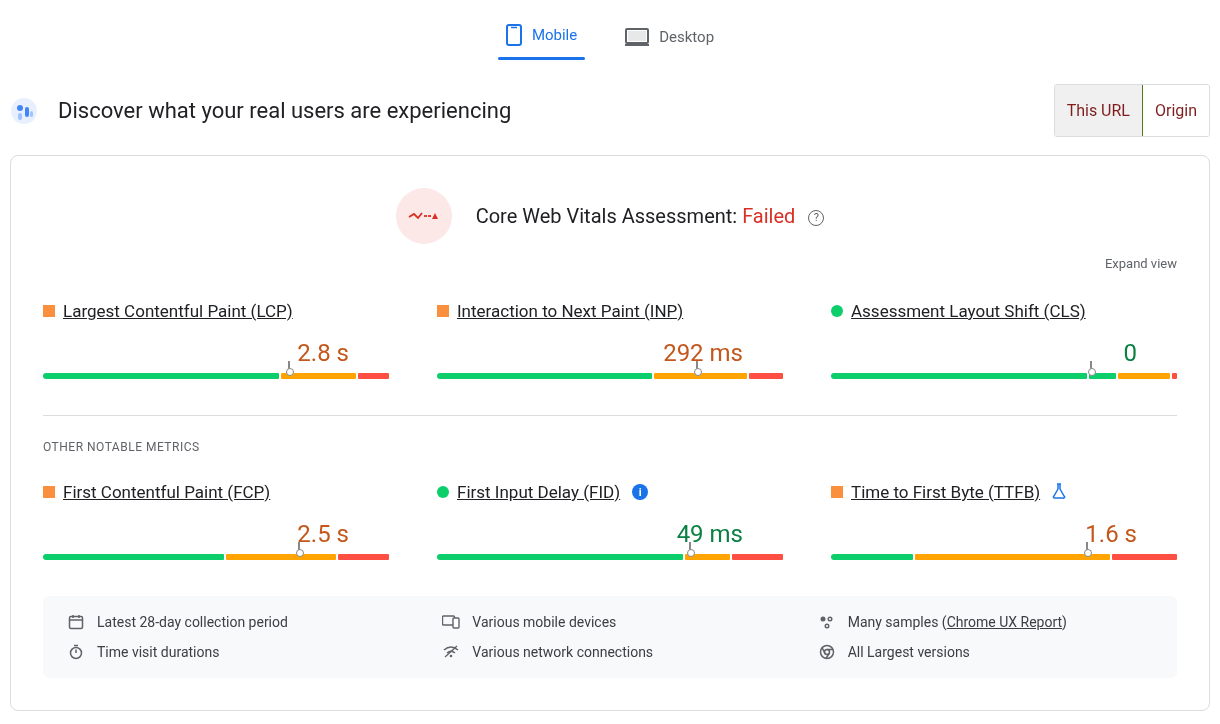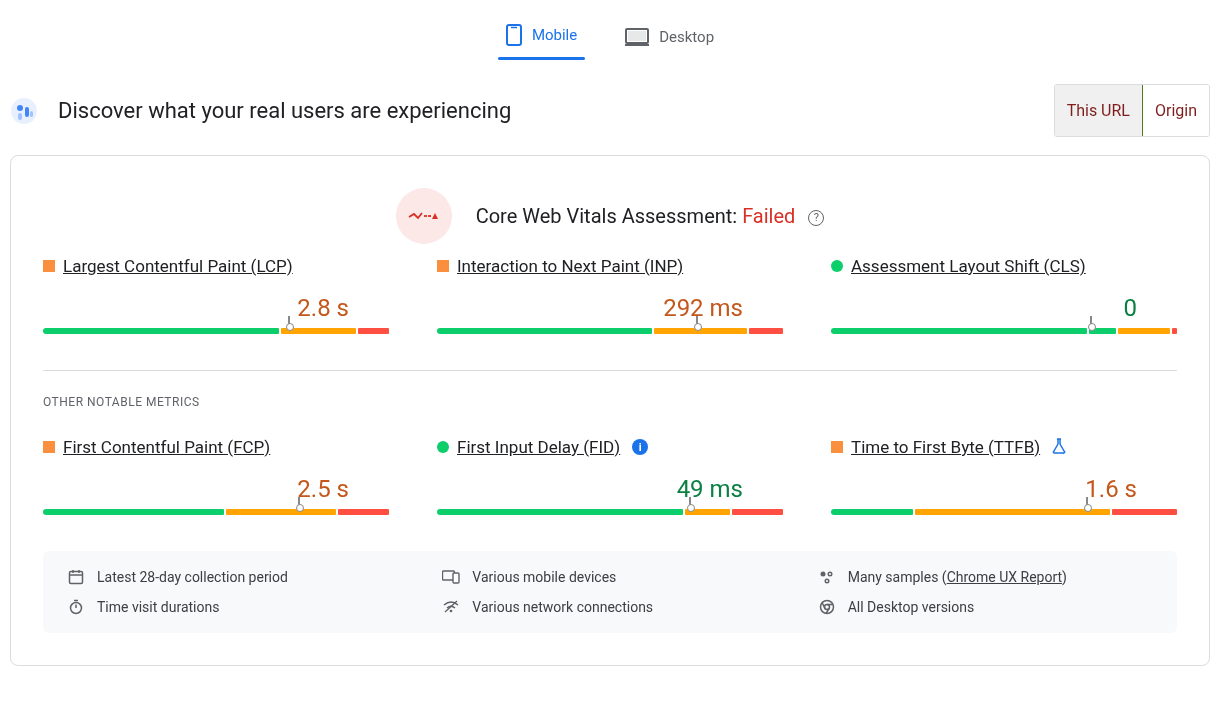--- a/index.html
+++ b/index.html
@@ -321,20 +321,21 @@
           <line x1="20" y1="7" x2="23" y2="7" stroke="#d93025" stroke-width="1.8"></line>
           <line x1="16" y1="7" x2="19" y2="7" stroke="#d93025" stroke-width="1.8"></line>
         </svg>
     </div>
     <div class="assessment-text">
       <span>Core Web Vitals Assessment: </span><span class="assessment-status">Failed</span>
       <span class="help-icon">?</span>
     </div>
   </div>
 
+  <div class="expand-row">Expand view</div>
 
   <div class="metrics">
 
     <div class="metric">
       <div class="metric-header">
         <span class="metric-dot orange"></span>
         <span class="metric-name">Largest Contentful Paint (LCP)</span>
       </div>
       <div class="metric-value orange">2.8 s</div>
       <div class="bar">
@@ -486,17 +487,17 @@
     <div class="info-item">
       <span class="icn">
           <svg width="16" height="16" viewBox="0 0 16 16" fill="none">
             <circle cx="8" cy="8" r="6.5" stroke="#5f6368" stroke-width="1.5"></circle>
             <circle cx="8" cy="8" r="2.5" stroke="#5f6368" stroke-width="1.5"></circle>
             <line x1="8" y1="5.5" x2="14" y2="5.5" stroke="#5f6368" stroke-width="1.5"></line>
             <line x1="6" y1="9.5" x2="3" y2="3.5" stroke="#5f6368" stroke-width="1.5"></line>
             <line x1="10" y1="9.5" x2="7" y2="14.5" stroke="#5f6368" stroke-width="1.5"></line>
           </svg>
         </span>
-      <span>All Desktop versions</span>
+      <span>All Largest versions</span>
     </div>
   </div>
 
 </div>
 
 </body></html>

